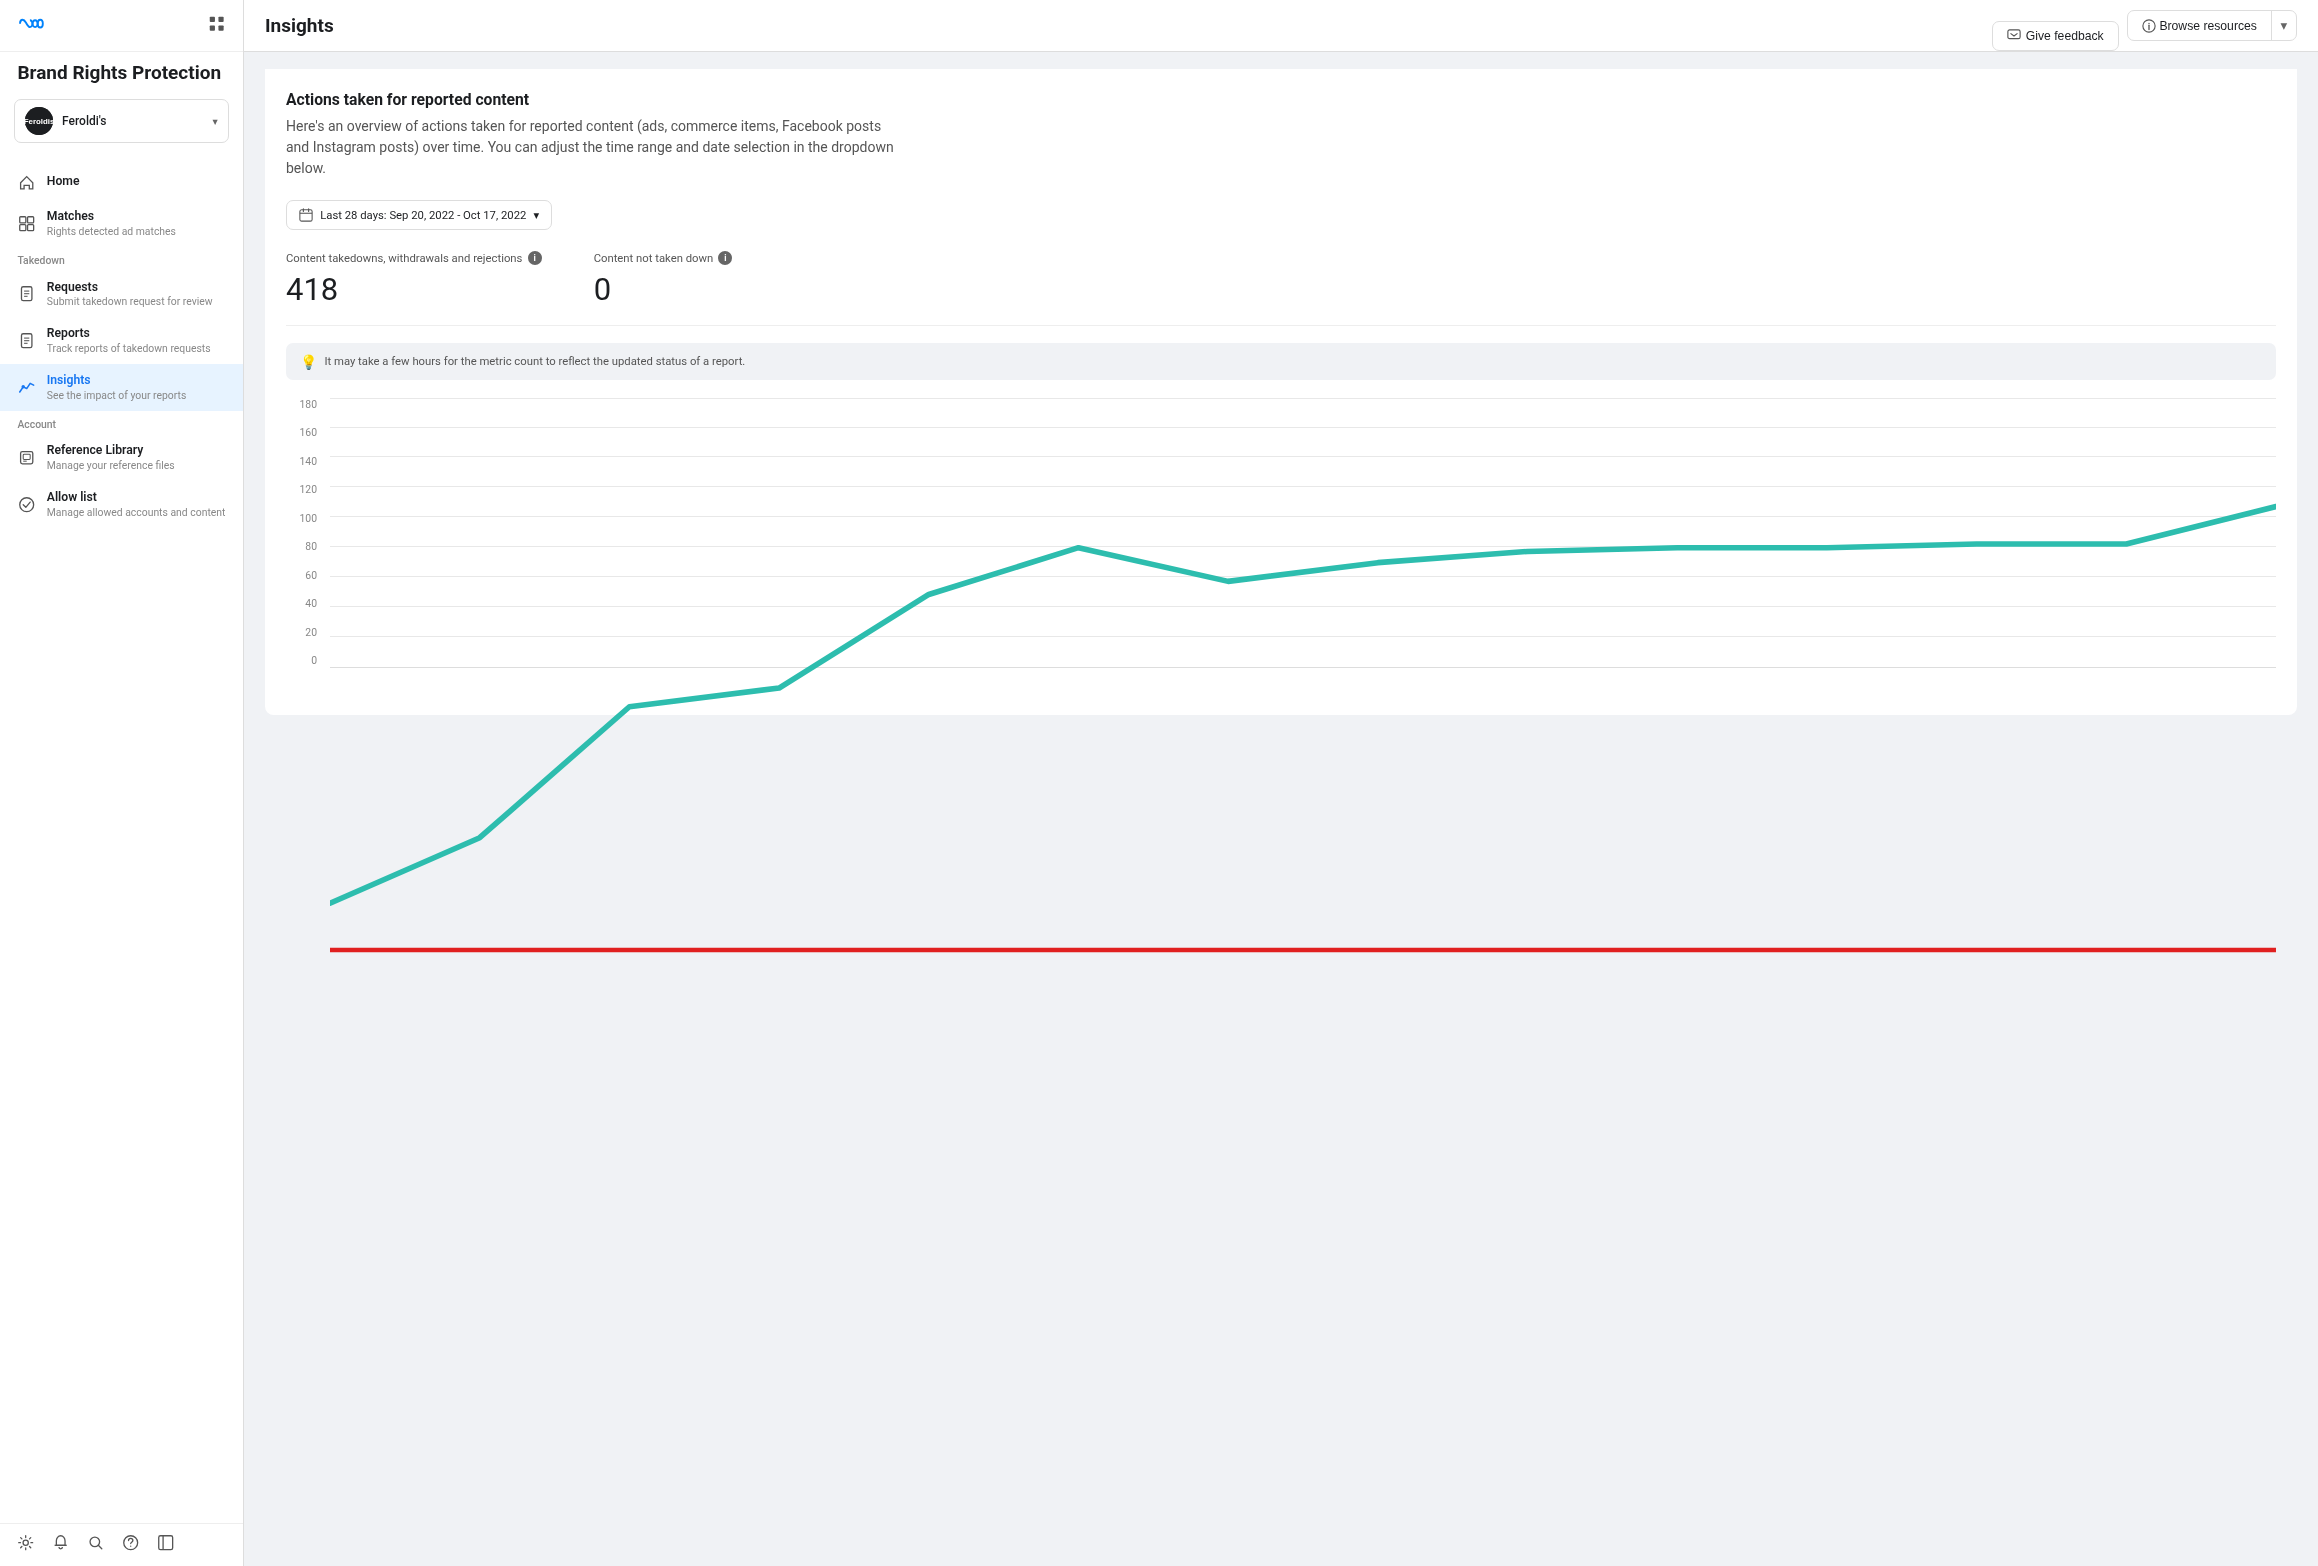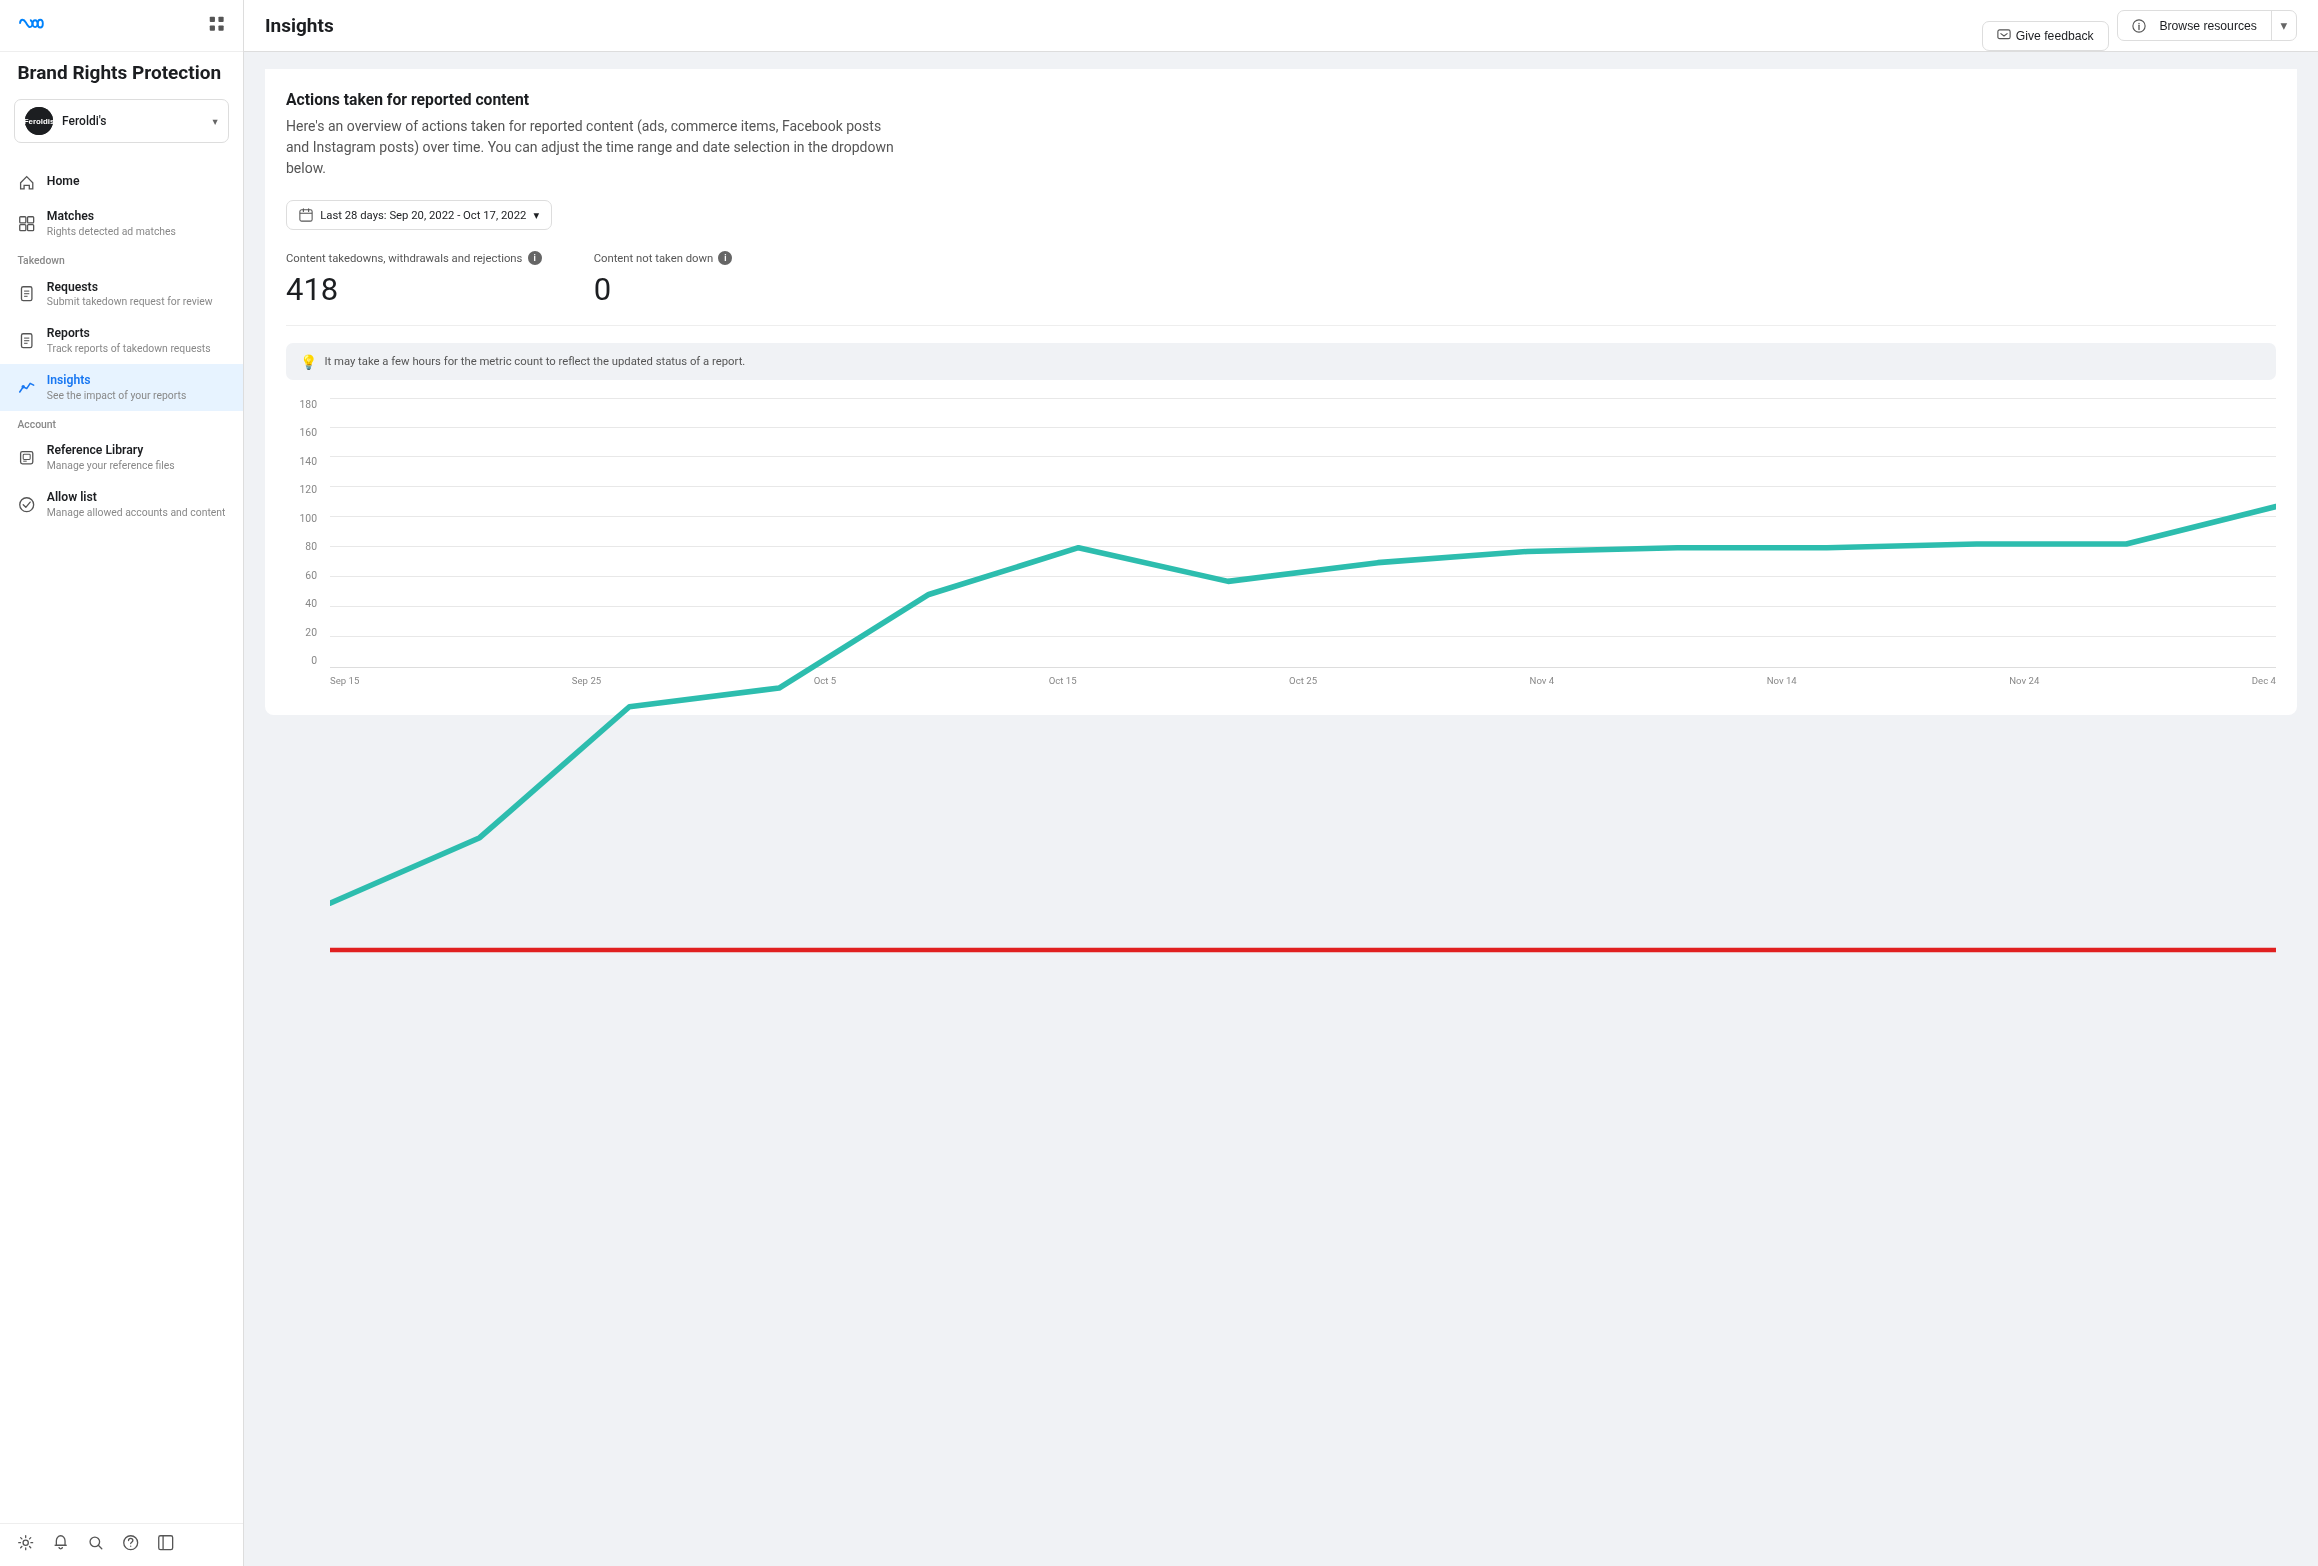--- a/index.html
+++ b/index.html
@@ -223,21 +223,21 @@
       align-items: center;
       border: 0.9px solid #ddd;
       border-radius: 7px;
       background: #fff;
       overflow: hidden;
     }
 
     .btn-with-arrow .btn-main {
       display: flex;
       align-items: center;
-      gap: 13px;
+      gap: 3px;
       padding: 7px 14px;
       font-size: 12.2px;
       font-weight: 500;
       color: #1c1e21;
       cursor: pointer;
       border: none;
       background: transparent;
     }
 
     .btn-with-arrow .btn-arrow {
@@ -721,28 +721,17 @@
           <div class="chart-grid-line" style="bottom: 100%; top: 0"></div>
         </div>
 
         <svg class="chart-svg" viewBox="0 0 1040 300" preserveAspectRatio="none">
 
           <polyline points="0,270 80,235 160,165 240,155 320,105 400,80 480,98 560,88 640,82 720,80 800,80 880,78 960,78 1040,58" fill="none" stroke="#2dbdae" stroke-width="3" stroke-linecap="round" stroke-linejoin="round"></polyline>
 
           <line x1="0" y1="295" x2="1040" y2="295" stroke="#e02020" stroke-width="2.5"></line>
         </svg>
 
-        <div class="chart-x-labels">
-          <span class="chart-x-label">Sep 15</span>
-          <span class="chart-x-label">Sep 25</span>
-          <span class="chart-x-label">Oct 5</span>
-          <span class="chart-x-label">Oct 15</span>
-          <span class="chart-x-label">Oct 25</span>
-          <span class="chart-x-label">Nov 4</span>
-          <span class="chart-x-label">Nov 14</span>
-          <span class="chart-x-label">Nov 24</span>
-          <span class="chart-x-label">Dec 4</span>
-        </div>
       </div>
     </div>
   </div>
 </div>
 
 
 </body></html>

